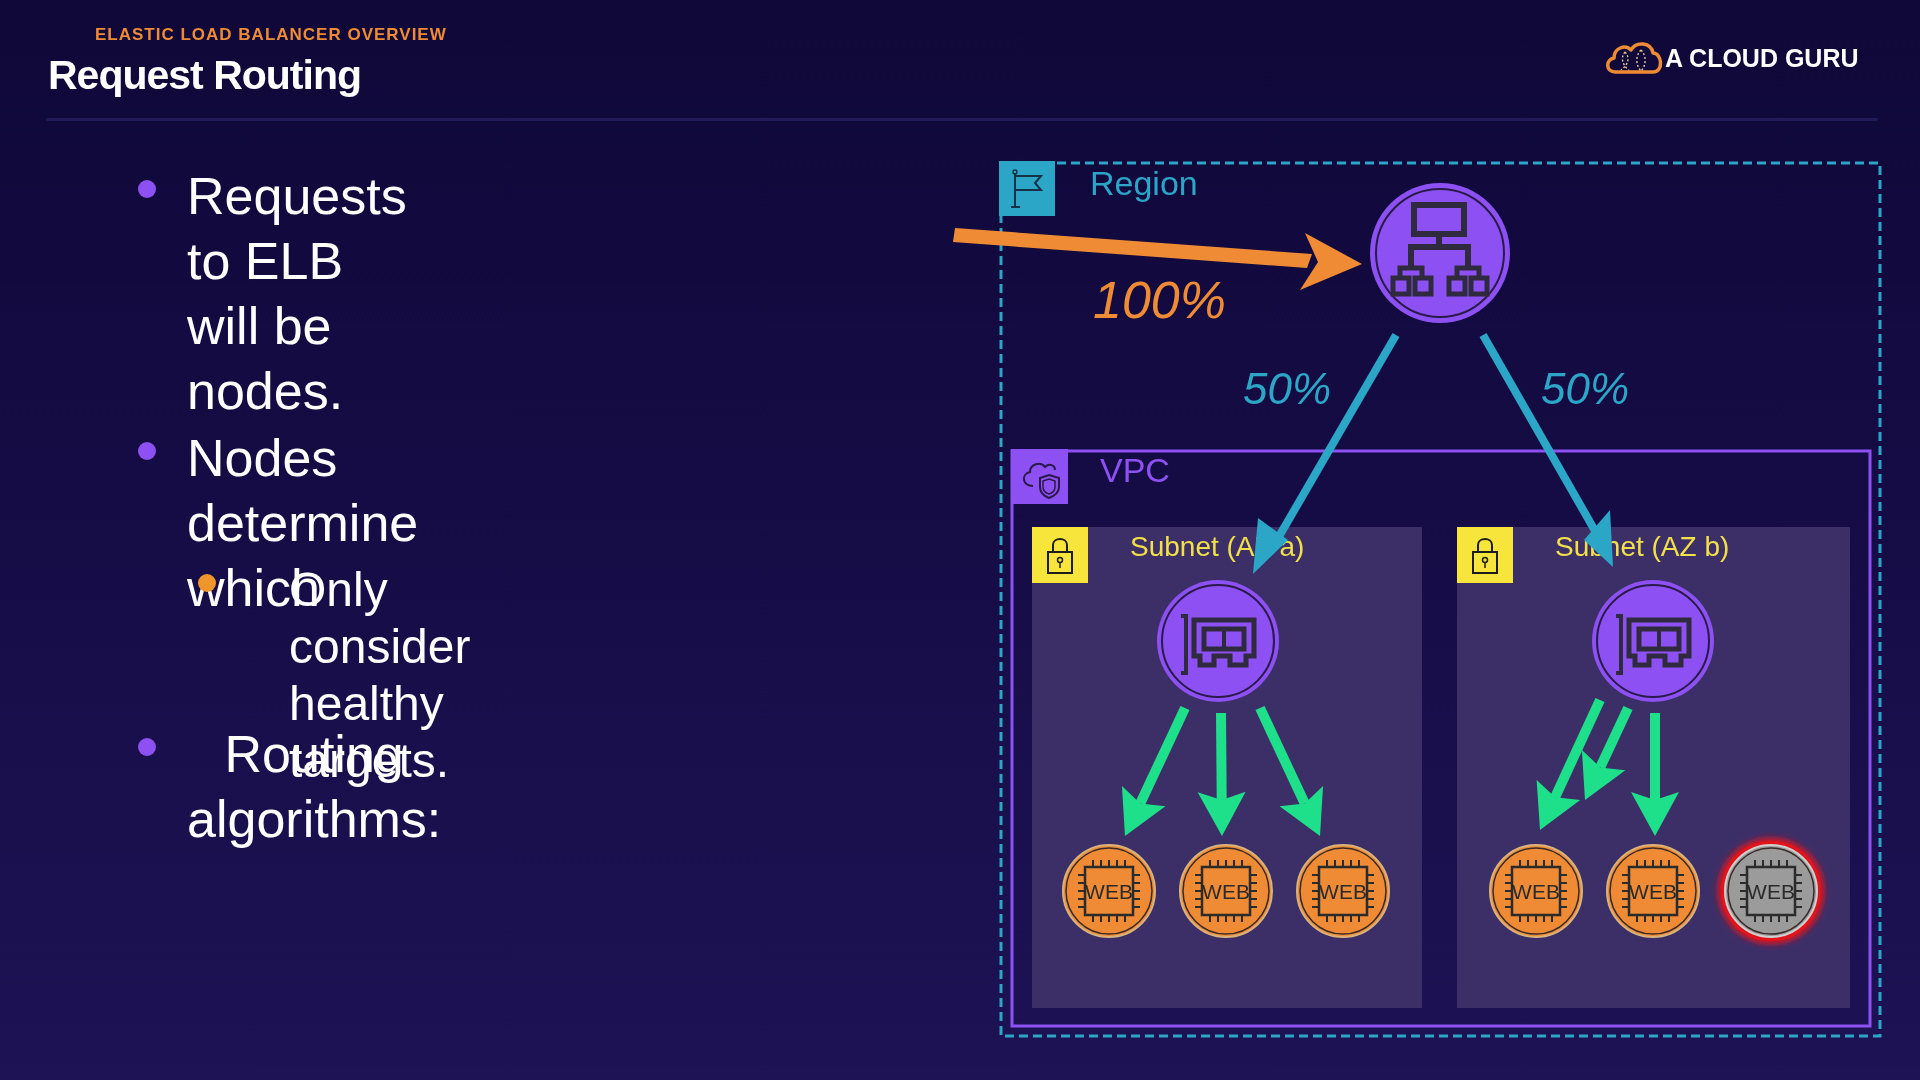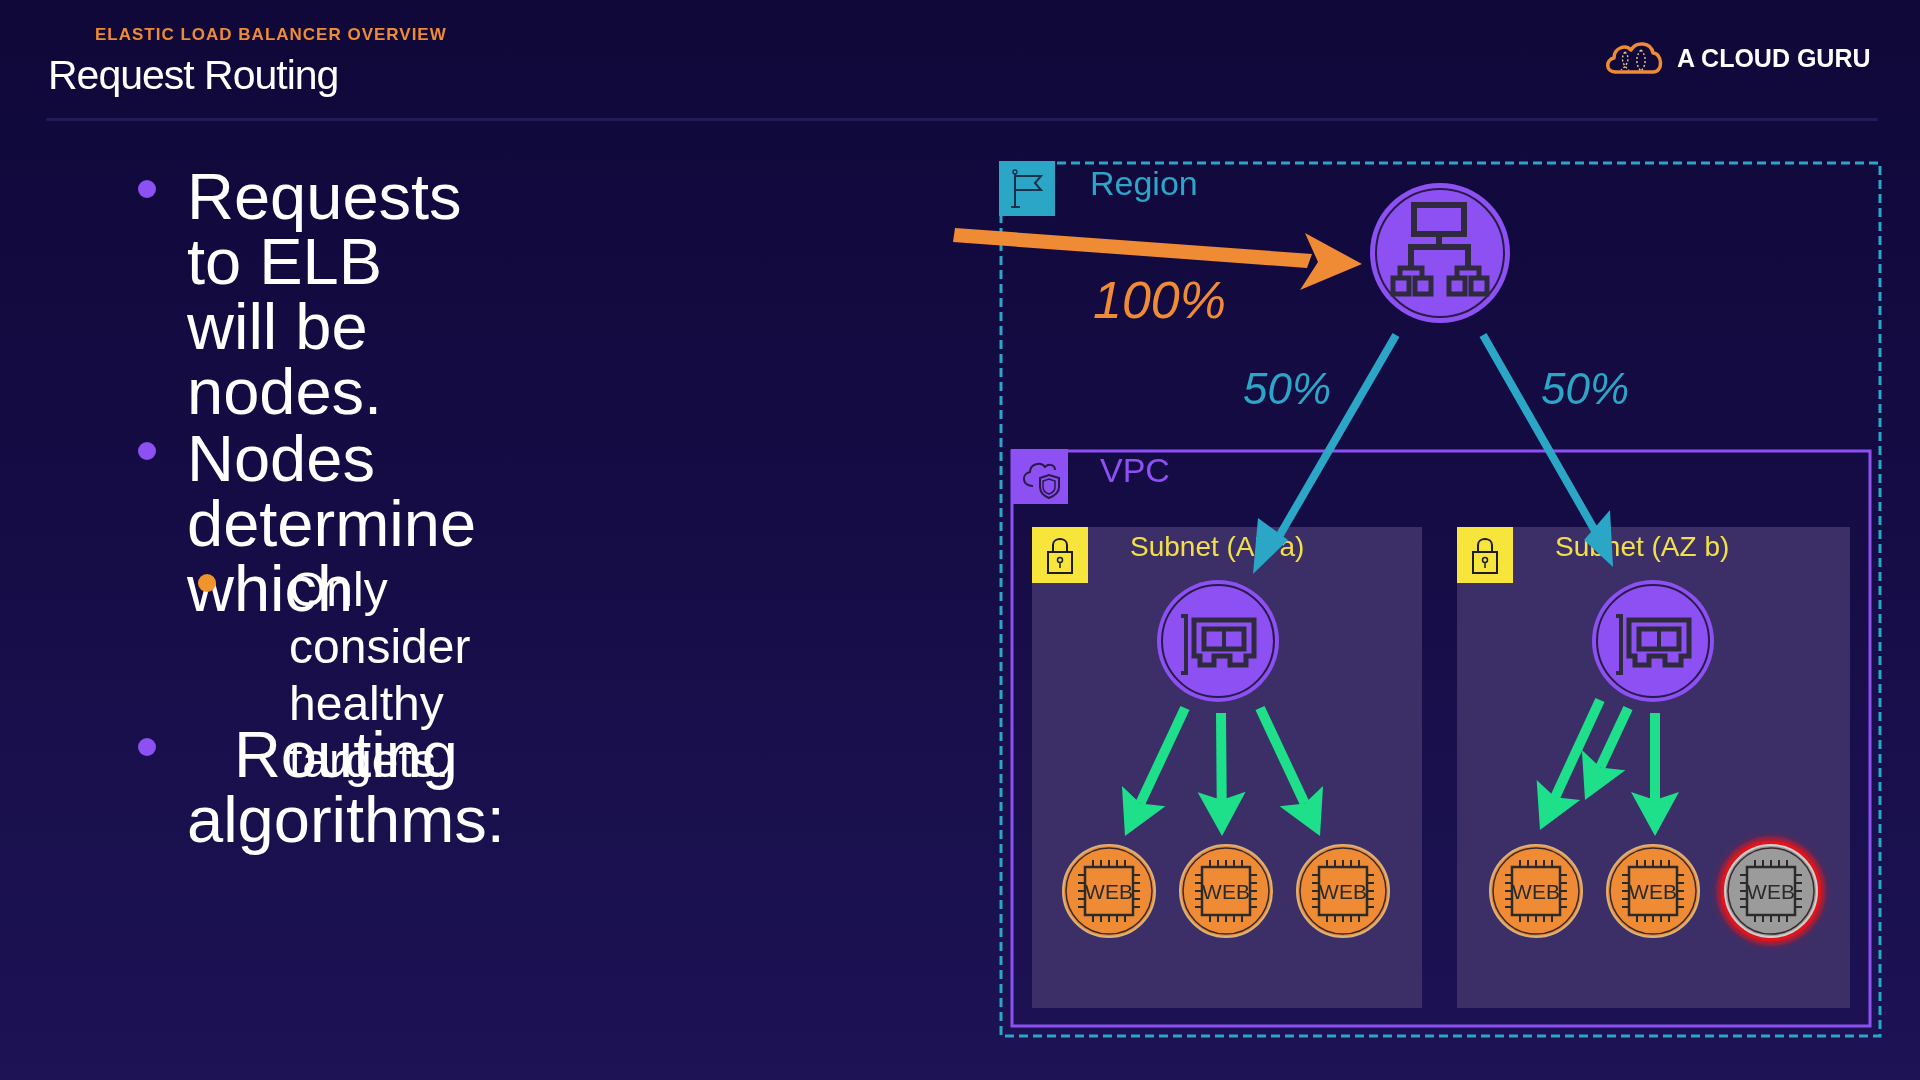--- a/index.html
+++ b/index.html
@@ -3,27 +3,27 @@
 <meta charset="utf-8">
 <style>
   html, body { margin:0; padding:0; }
   body {
     width:1920px; height:1080px; overflow:hidden; position:relative;
     background: linear-gradient(180deg, #0f0838 0%, #150c45 45%, #1d1355 100%);
     font-family: "Liberation Sans", sans-serif;
     color:#fff;
   }
   .kicker { position:absolute; left:49px; top:25px; font-size:17px; font-weight:700; letter-spacing:1px; color:#ef8b34;margin-left:46px; }
-  .title { position:absolute; left:48px; top:52px; font-size:41px; font-weight:400; letter-spacing:-1px; color:#fff; }
+  .title { position:absolute; left:48px; top:52px; font-size:41px; font-weight:700; letter-spacing:-1px; color:#fff; }
   .divider { position:absolute; left:46px; top:118px; width:1832px; height:3px; background:#231a5a; border-radius:2px; }
-  .brand { position:absolute; left:1603px; top:36px; height:44px; display:flex; align-items:center; gap:12px; }
+  .brand { position:absolute; left:1603px; top:36px; height:44px; display:flex; align-items:center; }
   .brand-text { font-size:25px; font-weight:700; color:#fff; letter-spacing:0px; }
 
   .bullets { position:absolute; left:0; top:0; }
-  .bullet { position:absolute; font-size:65px; line-height:65px; color:#fff; font-family:"Liberation Sans", sans-serif; }
+  .bullet { position:absolute; font-size:52px; line-height:65px; color:#fff; font-family:"Liberation Sans", sans-serif; }
   .dot { position:absolute; width:18px; height:18px; border-radius:50%; }
   .dot.purple { background:#8d50f2; }
   .dot.orange { background:#f0952b; }
   .sub { font-size:48px; line-height:57px; }
 
   svg.diagram { position:absolute; left:0; top:0; }
   .lbl { font-family:"Liberation Sans", sans-serif; }
 </style>
 </head>
 <body>

